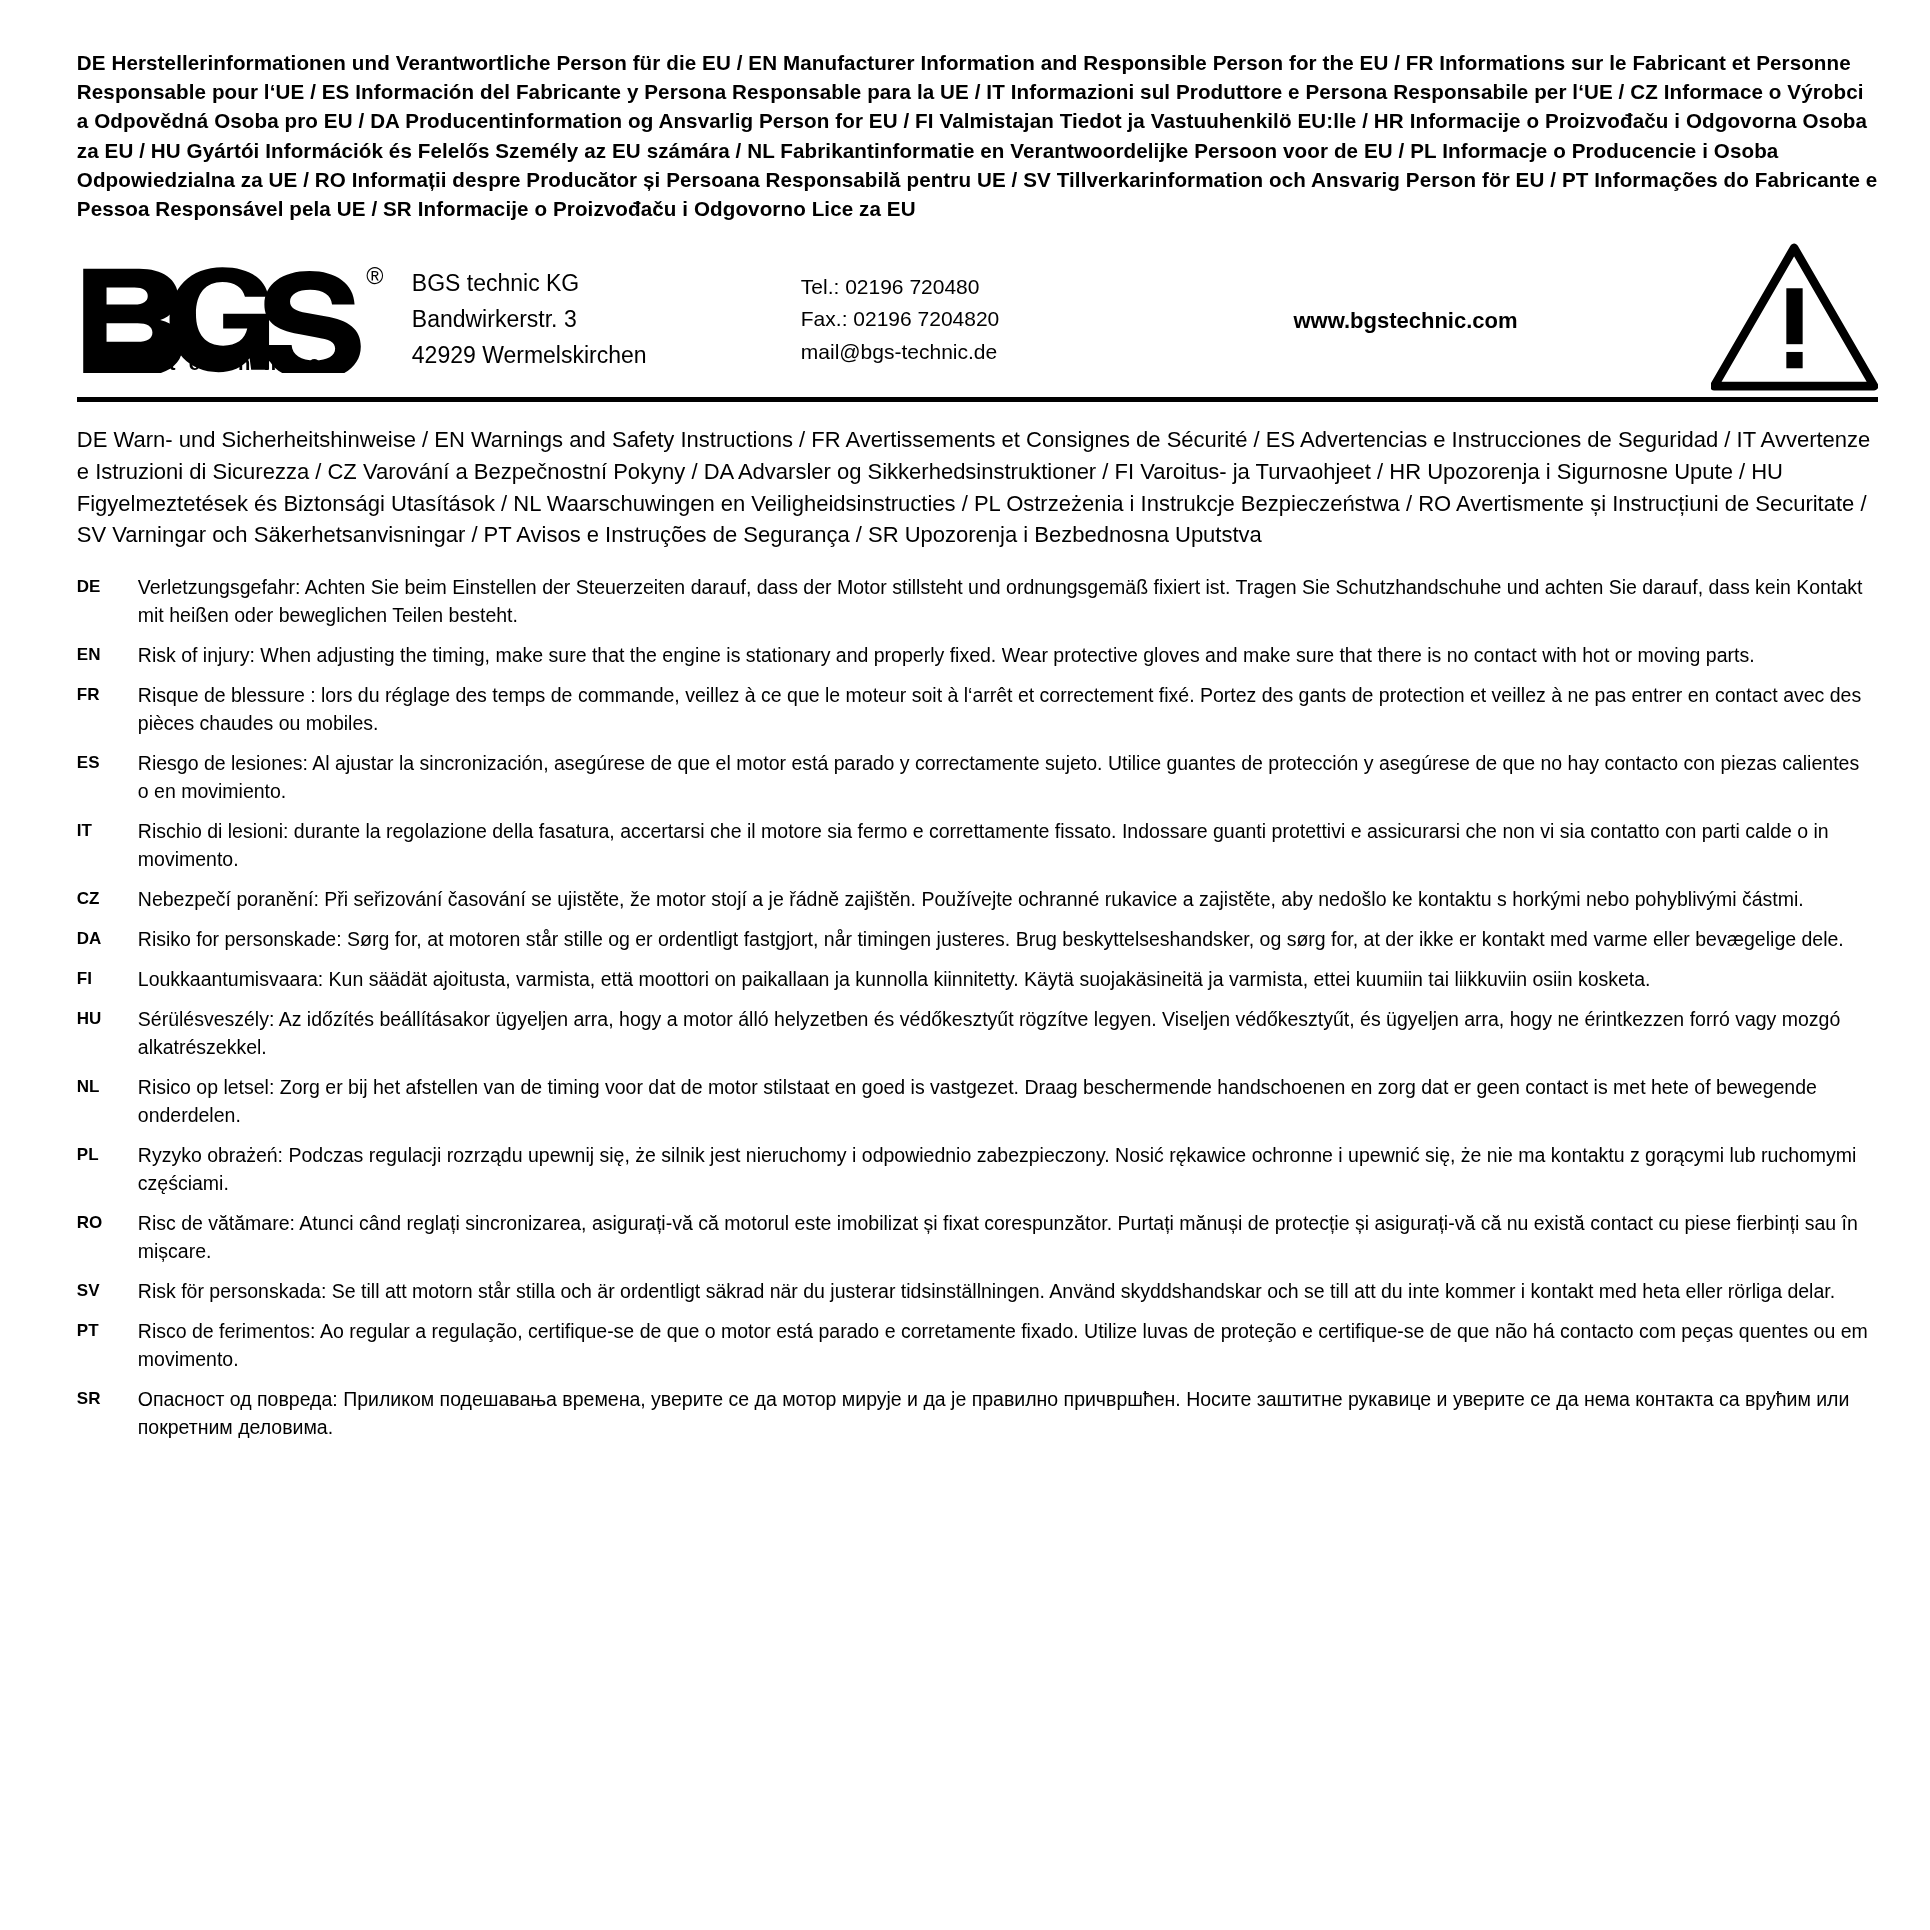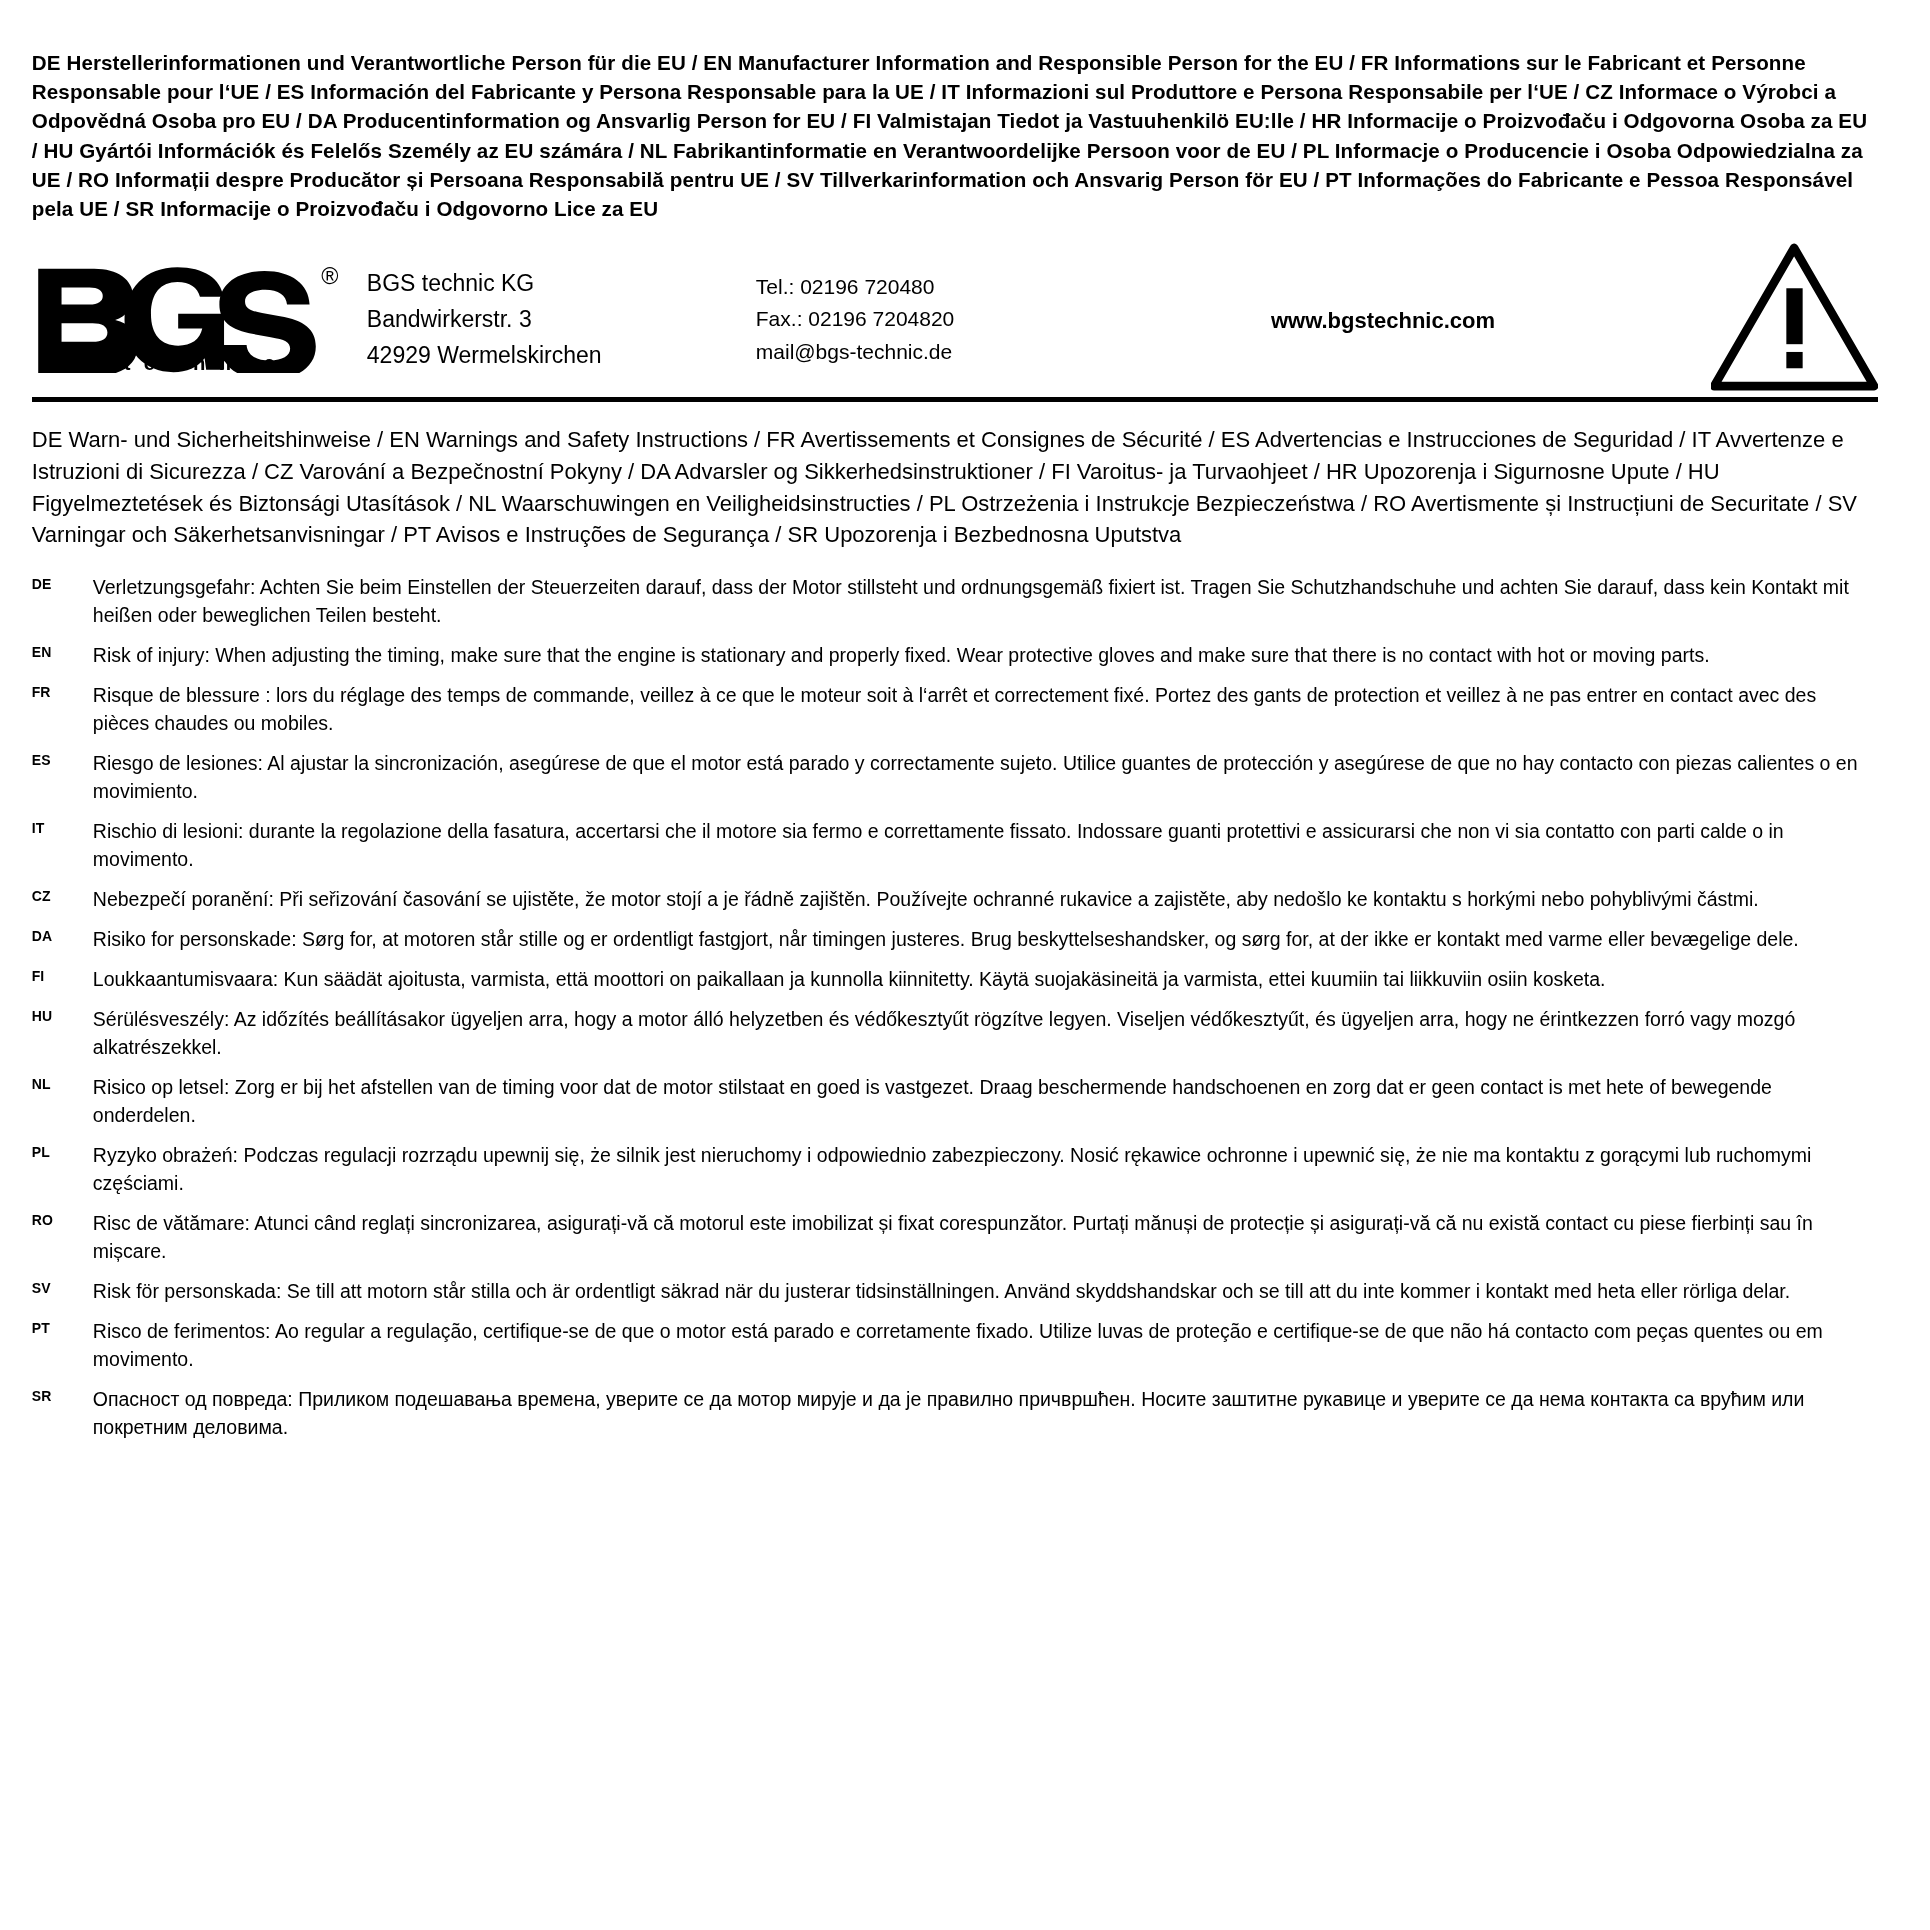--- a/index.html
+++ b/index.html
@@ -11,21 +11,21 @@
     width: 1930px;
     height: 1930px;
     font-family: "Liberation Sans", sans-serif;
     color: #000000;
     -webkit-font-smoothing: antialiased;
   }
   .page {
     box-sizing: border-box;
     width: 1930px;
     height: 1930px;
-    padding: 37px 44px 0 24px;
+    padding: 37px 44px 0 69px;
   }
 
   
   .top-heading {
     font-size: 20.6px;
     font-weight: bold;
     line-height: 1.42;
     letter-spacing: 0.1px;
     margin: 11px 7.8px 0 7.8px;
     text-align: left;
@@ -93,21 +93,21 @@
   
   .lang-list {
     margin: 23px 7.8px 0 7.8px;
   }
   .lang-row {
     display: flex;
     margin-bottom: 12.5px;
   }
   .lang-code {
     flex: 0 0 61px;
-    font-size: 14px;
+    font-size: 17px;
     font-weight: bold;
     line-height: 1.42;
     padding-top: 0.8px;
   }
   .lang-text {
     flex: 1 1 auto;
     font-size: 19.5px;
     line-height: 1.42;
     padding-right: 7.8px;
   }

